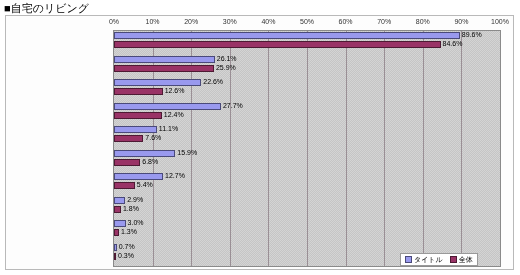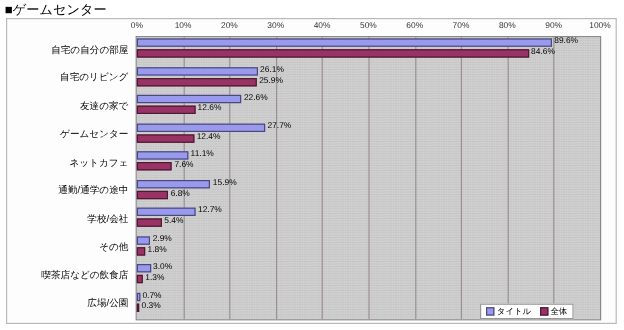--- a/index.html
+++ b/index.html
@@ -90,21 +90,21 @@
   }
   .legend-item{display:flex;align-items:center;gap:2px;}
   .swatch{width:5px;height:5px;border:1px solid #3a3a5a;display:inline-block;}
   .swatch.title-series{background:#9999ee;border-color:#4a4a7a;}
   .swatch.total-series{background:#993366;border-color:#4d1a33;}
   .legend-label{font-size:7px;color:#000;white-space:nowrap;}
 </style>
 </head>
 <body>
 
-<div id="page-title">■ゲームセンター</div>
+<div id="page-title">■自宅のリビング</div>
 
 <div id="chart-frame">
 
   <div id="x-axis">
       <div class="xtick" style="left: 108px;">0%</div>
       <div class="xtick" style="left: 146.6px;">10%</div>
       <div class="xtick" style="left: 185.2px;">20%</div>
       <div class="xtick" style="left: 223.8px;">30%</div>
       <div class="xtick" style="left: 262.4px;">40%</div>
       <div class="xtick" style="left: 301px;">50%</div>
@@ -184,32 +184,20 @@
         </div>
         <div class="row" style="top: 211.5px; height: 23.5px;">
           <div class="bar title-series" style="left: 0px; width: 2.702px;"></div>
           <div class="val v-title" style="left: 4.702px;">0.7%</div>
           <div class="bar total-series" style="left: 0px; width: 2px;"></div>
           <div class="val v-total" style="left: 4px;">0.3%</div>
         </div>
       </div>
   </div>
 
-  <div id="cats">
-      <div class="cat" style="top: 6.75px;">自宅の自分の部屋</div>
-      <div class="cat" style="top: 30.25px;">自宅のリビング</div>
-      <div class="cat" style="top: 53.75px;">友達の家で</div>
-      <div class="cat" style="top: 77.25px;">ゲームセンター</div>
-      <div class="cat" style="top: 100.75px;">ネットカフェ</div>
-      <div class="cat" style="top: 124.25px;">通勤/通学の途中</div>
-      <div class="cat" style="top: 147.75px;">学校/会社</div>
-      <div class="cat" style="top: 171.25px;">その他</div>
-      <div class="cat" style="top: 194.75px;">喫茶店などの飲食店</div>
-      <div class="cat" style="top: 218.25px;">広場/公園</div>
-    </div>
 
   <div id="legend">
       <div class="legend-item">
         <span class="swatch title-series"></span>
         <span class="legend-label">タイトル</span>
       </div>
       <div class="legend-item">
         <span class="swatch total-series"></span>
         <span class="legend-label">全体</span>
       </div>

